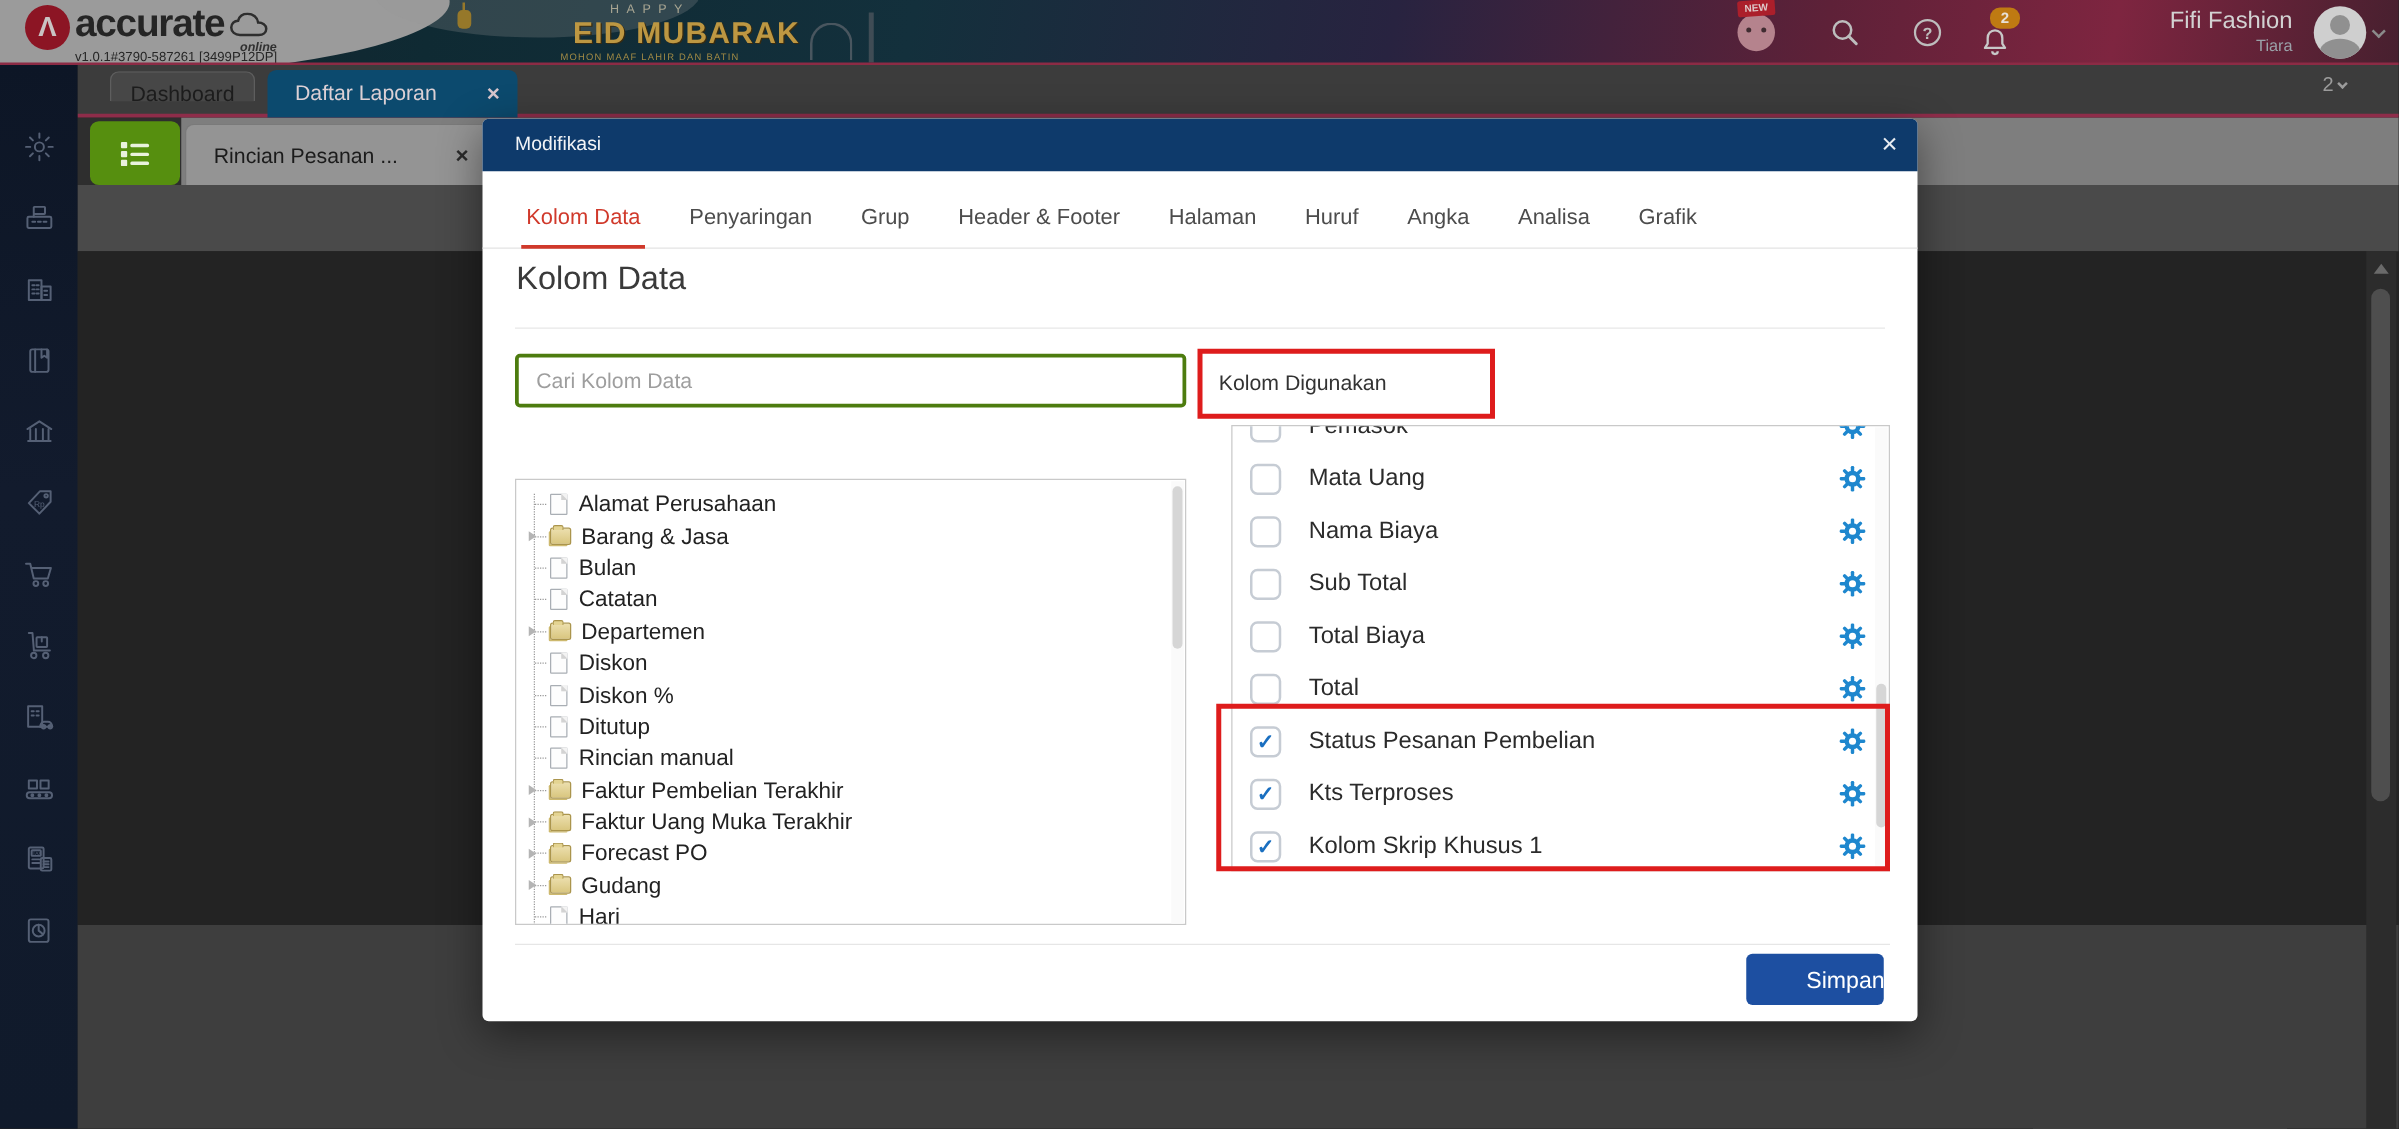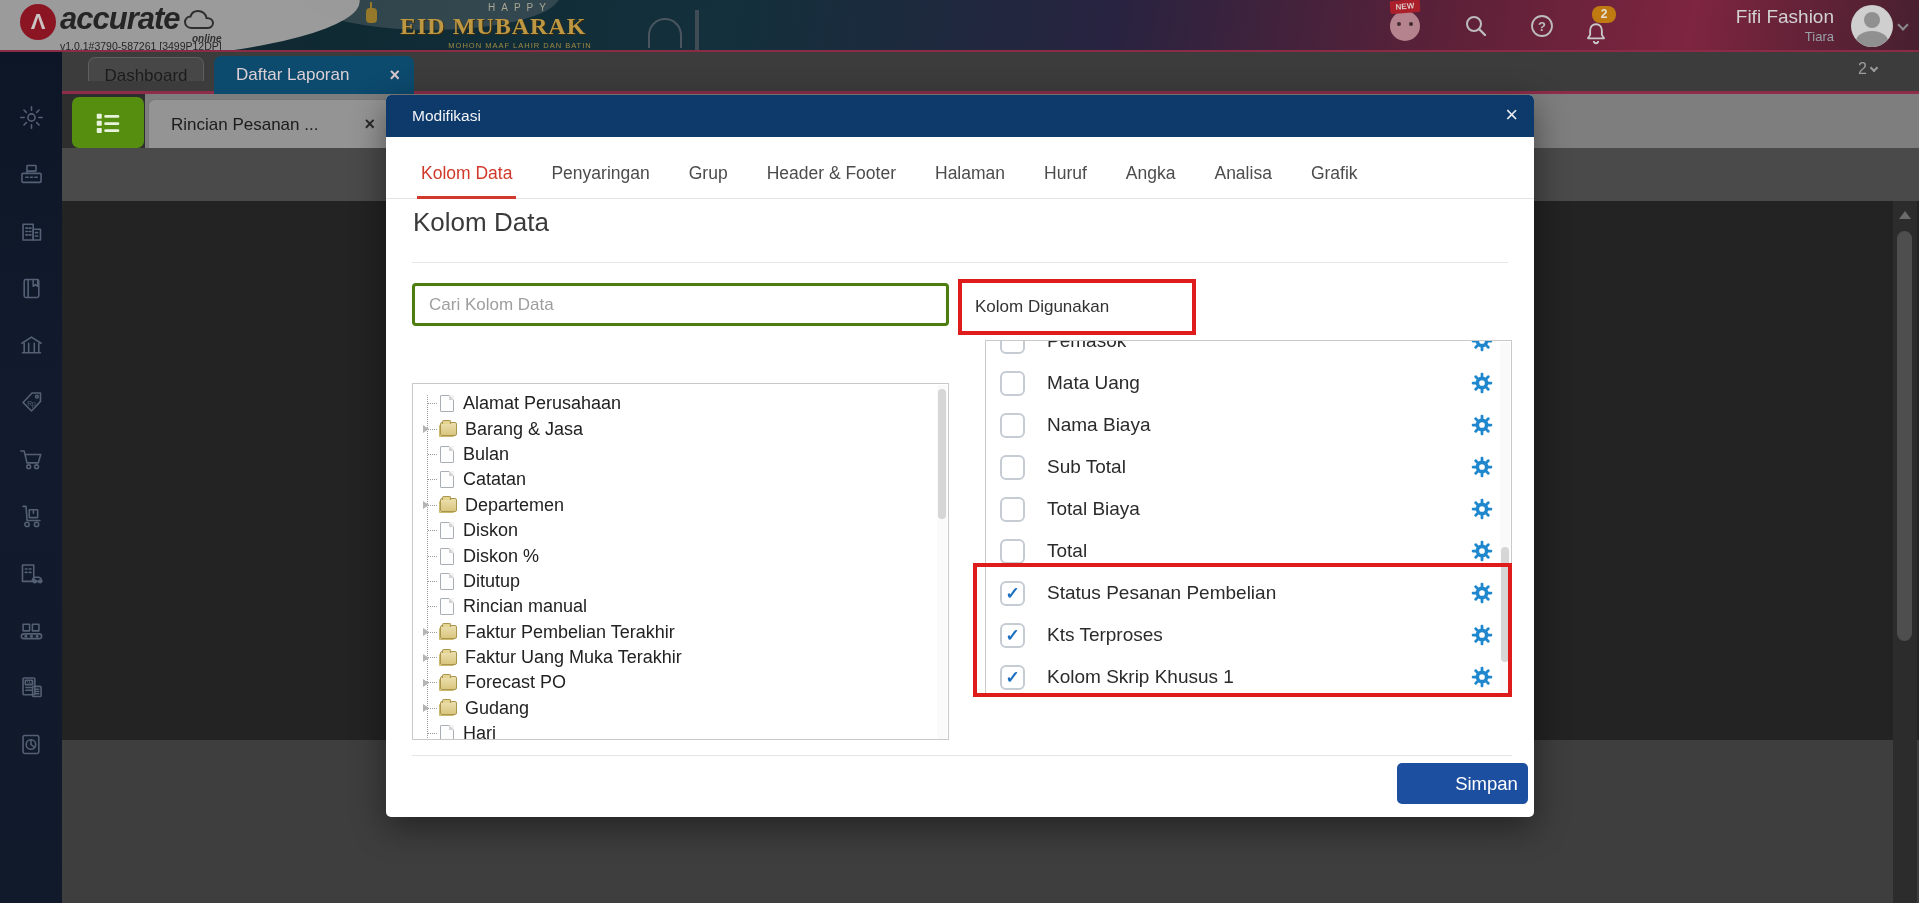--- a/index.html
+++ b/index.html
@@ -6,26 +6,26 @@
   html,body { width:1919px; height:903px; background:#242424; font-family:"Liberation Sans", sans-serif; overflow:hidden; }
   #stage { position:relative; width:1919px; height:903px; overflow:hidden; }
 
   
   .hdr { position:absolute; left:0; top:0; width:1919px; height:52px;
     background:linear-gradient(100deg,#16232c 0%,#0f2a33 18%,#13303c 38%,#282340 58%,#5e2138 76%,#7e2540 88%,#47202f 100%); overflow:hidden; }
   .hdr-blob { position:absolute; left:-60px; top:-34px; width:420px; height:92px; background:#9b9b9b; border-radius:50%; transform:rotate(-3deg); }
   .hdr-blob2 { position:absolute; left:300px; top:-40px; width:260px; height:70px; background:rgba(150,150,150,.25); border-radius:50%; }
   .hdr-line { position:absolute; left:0; top:50px; width:1919px; height:2px; background:#8c2b45; z-index:4; }
   .logo-circle { position:absolute; left:20px; top:4px; width:36px; height:36px; border-radius:50%; background:#8c1524; color:#c9c3c3; font-weight:bold; font-size:22px; text-align:center; line-height:36px; }
-  .logo-word { position:absolute; left:60px; top:1px; font-style:italic; font-weight:bold; font-size:31px; color:#252525; letter-spacing:-1px; }
+  .logo-word { position:absolute; left:60px; top:1px; font-weight:bold; font-size:31px; color:#252525; letter-spacing:-1px; }
   .logo-online { position:absolute; left:192px; top:33px; font-style:italic; font-weight:bold; font-size:10px; color:#303030; }
   .logo-cloud { position:absolute; left:183px; top:10px; }
   .version { position:absolute; left:60px; top:40px; font-size:10.5px; color:#262626; }
   .ban-top { position:absolute; left:420px; top:2px; width:200px; text-align:center; font-size:10px; letter-spacing:6px; color:#a8a592; }
-  .ban-title { position:absolute; left:400px; top:13px; width:240px; text-align:left; font-family:Liberation Serif, serif; font-weight:bold; font-size:24px; color:#bd9742; text-shadow:1px 1px 0 #3a2c10; letter-spacing:1px; white-space:nowrap; }
+  .ban-title { position:absolute; left:400px; top:13px; width:240px; text-align:right; font-family:Liberation Sans, sans-serif; font-weight:bold; font-size:24px; color:#bd9742; text-shadow:1px 1px 0 #3a2c10; letter-spacing:1px; white-space:nowrap; }
   .ban-sub { position:absolute; left:420px; top:41px; width:200px; text-align:center; font-size:7.5px; letter-spacing:1px; color:#a18a45; }
   .lantern { position:absolute; left:366px; top:8px; width:11px; height:15px; background:#96782a; border-radius:4px; }
   .lantern::before { content:""; position:absolute; left:4px; top:-6px; width:2px; height:6px; background:#96782a; }
   .dome { position:absolute; left:648px; top:18px; width:34px; height:30px; border:2px solid #49565f; border-bottom:none; border-radius:17px 17px 0 0; }
   .minaret { position:absolute; left:695px; top:10px; width:4px; height:40px; background:#3f4c55; }
   .mascot { position:absolute; left:1390px; top:11px; width:30px; height:30px; border-radius:50%; background:#b5838d; }
   .mascot::before { content:""; position:absolute; left:7px; top:11px; width:4px; height:4px; border-radius:50%; background:#402c31; box-shadow:12px 0 0 #402c31; }
   .new-badge { position:absolute; left:1390px; top:0px; width:30px; height:13px; background:#ab1f2b; color:#ddc9c9; font-size:8px; font-weight:bold; text-align:center; line-height:13px; border-radius:2px; transform:rotate(-4deg); }
   .hicon { position:absolute; }
   .bell-badge { position:absolute; left:1592px; top:6px; width:24px; height:17px; border-radius:8px; background:#bf7a12; color:#e8e0d4; font-size:12px; font-weight:bold; text-align:center; line-height:17px; }
@@ -98,21 +98,21 @@
   .cbx { width:25px; height:25px; border:2px solid #c6ccd4; border-radius:6px; background:#fff; display:flex; align-items:center; justify-content:center; flex:0 0 25px; }
   .cbx i { display:none; font-style:normal; font-weight:bold; color:#1a6fc0; font-size:17px; line-height:1; }
   .cbx.checked i { display:block; }
   .clabel { margin-left:22px; font-size:19px; color:#2b2b2b; flex:1; }
   .gear { width:22px; height:22px; flex:0 0 22px; }
   .cols-sb { position:absolute; right:1px; top:1px; width:10px; height:355px; background:#fafafa; }
   .cols-sb .th { position:absolute; left:1px; top:205px; width:8px; height:115px; background:#d6d6d6; border-radius:4px; }
   .redbox2 { position:absolute; left:587px; top:468px; width:539px; height:134px; border:4px solid #de1c1c; z-index:6; pointer-events:none; }
 
   .m-divider2 { position:absolute; left:26px; top:660px; width:1100px; height:1px; background:#e6e6e6; }
-  .save-btn { position:absolute; left:1011px; top:668px; width:131px; height:41px; background:#1d4fa1; border:none; border-radius:5px; color:#fff; font-size:18.5px; font-family:"Liberation Sans", sans-serif; cursor:pointer;padding-left:48px; }
+  .save-btn { position:absolute; left:1011px; top:668px; width:110px; height:41px; background:#1d4fa1; border:none; border-radius:5px; color:#fff; font-size:18.5px; font-family:"Liberation Sans", sans-serif; cursor:pointer;padding-left:48px; }
 </style>
 </head>
 <body>
 
 <svg width="0" height="0" style="position:absolute">
   <defs>
     <g id="g-gear">
       <rect x="10.5" y="0.8" width="3" height="6.2" rx="1.2"></rect>
       <rect x="10.5" y="0.8" width="3" height="6.2" rx="1.2" transform="rotate(45 12 12)"></rect>
       <rect x="10.5" y="0.8" width="3" height="6.2" rx="1.2" transform="rotate(90 12 12)"></rect>

